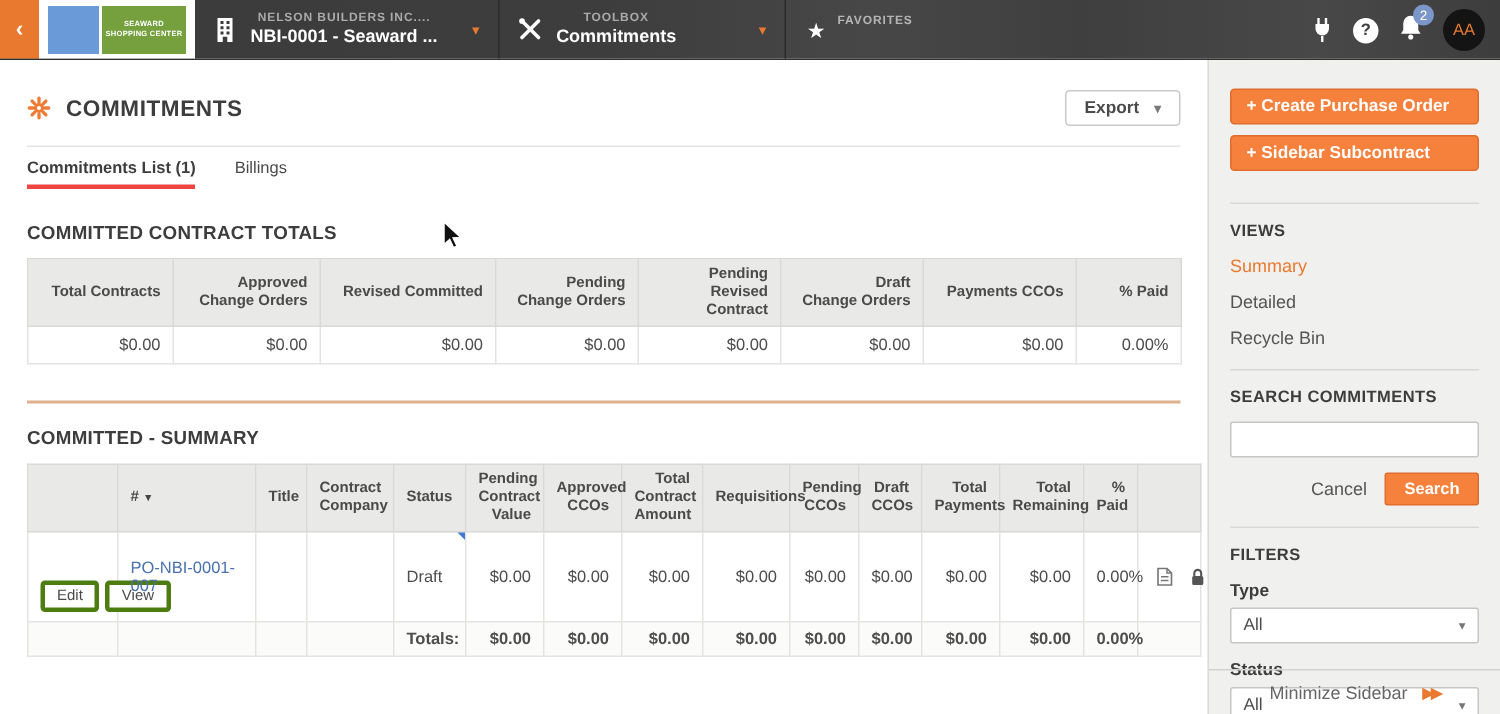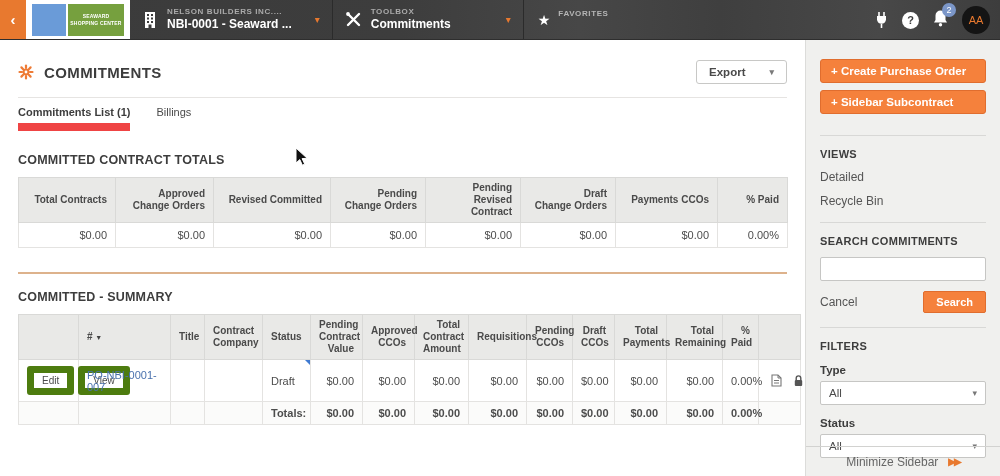--- a/index.html
+++ b/index.html
@@ -14,21 +14,21 @@
   .back-btn { width:26px; background:#e8792f; color:#fff; display:flex; align-items:center;
     justify-content:center; font-size:15px; font-weight:bold; cursor:pointer; }
   .logo-box { width:104px; background:#fff; display:flex; align-items:center; justify-content:center; }
   .logo { width:92px; height:32px; display:flex; }
   .logo-blue { width:36px; height:100%; background:#6a9bd8; border-right:2px solid #fff; }
   .logo-green { flex:1; height:100%; background:#76a03e; color:#fff; font-size:5px; font-weight:bold;
     display:flex; align-items:center; justify-content:center; text-align:center; line-height:1.25;
     letter-spacing:.2px; padding:2px; }
   .nav-sec { display:flex; align-items:center; padding:0 12px; gap:9px; position:relative; }
   .nav-divider { width:1px; background:#2b2b2b; margin:0; }
-  .nav-stack { display:flex; flex-direction:column; justify-content:center; line-height:1.25; }
+  .nav-stack { display:flex; flex-direction:column; justify-content:center; line-height:1.25;align-items:center; }
   .nav-small { font-size:8px; font-weight:bold; color:#aaa; letter-spacing:.6px; }
   .nav-big { font-size:12px; color:#fff; font-weight:bold; white-space:nowrap; }
   .nav-caret { color:#e8792f; font-size:10px; margin-left:14px; }
   .nav-caret.far { margin-left:46px; }
   .fav-sec { display:flex; align-items:flex-start; padding:0 14px; gap:8px; }
   .star-glyph { color:#fff; font-size:14px; align-self:center; }
   .fav-label { font-size:8px; font-weight:bold; color:#b5b5b5; letter-spacing:.6px; margin-top:9px; }
   .topbar-right { position:absolute; right:10px; top:0; height:40px; display:flex;
     align-items:center; gap:13px; }
   .help-circle { width:17px; height:17px; border-radius:50%; background:#fff; color:#3c3c3c;
@@ -38,44 +38,44 @@
     background:#7b96c8; color:#fff; font-size:9px; display:flex; align-items:center; justify-content:center; }
   .avatar { width:28px; height:28px; border-radius:50%; background:#141414; color:#e8792f;
     font-size:11px; font-weight:normal; display:flex; align-items:center; justify-content:center; cursor:pointer; }
 
   
   .main { position:absolute; left:0; top:40px; width:805px; height:436px; background:#fff;
     padding:16px 18px 0 18px; }
   .page-head { display:flex; align-items:center; justify-content:space-between; height:32px; }
   .page-title-wrap { display:flex; align-items:center; gap:10px; }
   .page-title { font-size:15px; font-weight:bold; color:#3d3d3d; letter-spacing:.4px; }
-  .export-btn { display:flex; align-items:center; gap:24px; background:#fff; border:1px solid #c8c8c6;
+  .export-btn { display:flex; align-items:center; gap:10px; background:#fff; border:1px solid #c8c8c6;
     border-radius:3px; padding:5px 12px; font-size:11.5px; font-weight:bold; color:#4a4a4a; cursor:pointer; }
   .export-caret { color:#7a7a7a; font-size:9px; }
 
   .tabs-row { border-top:1px solid #e6e4e2; margin-top:9px; padding-top:8px; display:flex; gap:26px; }
   .tab { font-size:11px; color:#4a4a4a; padding-bottom:5px; cursor:pointer; }
-  .tab.active { font-weight:bold; color:#3d3d3d; border-bottom:8px solid #ef4444; }
+  .tab.active { font-weight:bold; color:#3d3d3d; border-bottom:3px solid #ef4444; }
 
   .section-title { font-size:12.5px; font-weight:bold; color:#3d3d3d; letter-spacing:.2px; }
   .sec-1 { margin-top:22px; }
   .sec-2 { margin-top:16px; }
 
   .tbl { width:100%; border-collapse:collapse; table-layout:fixed; margin-top:10px; }
   .tbl th { background:#e9e9e7; font-size:10px; font-weight:bold; color:#4a4a4a; padding:4px 8px;
     border:1px solid #d9d9d7; white-space:pre-line; vertical-align:middle; line-height:1.2; }
   .tbl td { font-size:11px; color:#4d4d4d; padding:6px 8px; border:1px solid #e4e3e1;
     background:#fff; vertical-align:middle; }
   .num { text-align:right; }
   .txt { text-align:left; }
   .totals-row td { font-weight:bold; background:#fbfbfa; padding:5px 8px; }
   .totals-label { text-align:right; font-weight:bold; }
   .mini-btns { display:flex; gap:4px; }
   .mini-btn { font-size:10px; color:#4a4a4a; background:#fff; padding:2px 8px;
-    border:7px solid #4d7c0f; border-radius:3px; cursor:pointer; white-space:nowrap; }
+    border:3px solid #4d7c0f; border-radius:3px; cursor:pointer; white-space:nowrap;margin-top:26px; }
   .row-link { color:#4a72ae; text-decoration:none; font-size:11px; cursor:pointer; }
   .status-cell { position:relative; }
   .note-corner { position:absolute; top:0; right:0; width:0; height:0;
     border-top:5px solid #3f7ad1; border-left:5px solid transparent; }
   .icon-cell { text-align:center; white-space:nowrap; }
   .icon-cell svg { vertical-align:middle; margin:0 4px; cursor:pointer; }
 
   .tan-divider { border:none; border-top:2px solid #ddb28c; margin-top:24px; }
 
   
@@ -83,21 +83,21 @@
     background:#f0f0ee; border-left:1px solid #dcdcda; padding:19px 14px 0 14px; }
   .side-btn { width:100%; background:#f5813c; border:1px solid #e06d2e; border-radius:3px;
     color:#fff; font-size:11.5px; font-weight:bold; text-align:left; padding:5px 10px;
     margin-bottom:7px; cursor:pointer; font-family:"Liberation Sans", sans-serif; }
   .side-div { border:none; border-top:1px solid #d8d8d6; margin:14px 0 12px 0; }
   .side-head { font-size:11px; font-weight:bold; color:#3d3d3d; letter-spacing:.3px; }
   .side-link { font-size:12px; color:#555; margin-top:10px; cursor:pointer; }
   .side-link.active { color:#e8792f; }
   .search-input { width:100%; height:24px; border:1px solid #c6c6c4; border-radius:2px;
     margin-top:10px; padding:0 6px; font-size:11.5px; background:#fff; }
-  .search-actions { display:flex; justify-content:space-between; align-items:center; gap:12px; margin-top:10px; }
+  .search-actions { display:flex; justify-content:flex-end; align-items:center; gap:12px; margin-top:10px; }
   .cancel-link { font-size:12px; color:#555; cursor:pointer; }
   .search-btn { background:#f5813c; border:1px solid #e06d2e; border-radius:2px; color:#fff;
     font-size:11px; font-weight:bold; padding:4px 12px; cursor:pointer;
     font-family:"Liberation Sans", sans-serif; }
   .filter-label { font-size:11.5px; font-weight:bold; color:#3d3d3d; margin-top:12px; }
   .select { width:100%; height:24px; background:#fff; border:1px solid #c6c6c4; border-radius:2px;
     margin-top:5px; display:flex; align-items:center; justify-content:space-between;
     padding:0 8px; font-size:11.5px; color:#4a4a4a; cursor:pointer; }
   .select .caret { color:#777; font-size:9px; }
   .minimize-bar { position:absolute; bottom:0; left:0; width:100%; height:30px;
@@ -359,20 +359,21 @@
   </tbody>
     </table>
 </div>
 
 <div class="sidebar">
   <button class="side-btn">+ Create Purchase Order</button>
   <button class="side-btn">+ Sidebar Subcontract</button>
 
   <hr class="side-div">
   <div class="side-head">VIEWS</div>
+  <div class="side-link active">Summary</div>
   <div class="side-link">Detailed</div>
   <div class="side-link">Recycle Bin</div>
 
   <hr class="side-div">
   <div class="side-head">SEARCH COMMITMENTS</div>
   <input class="search-input" type="text" value="" style="">
   <div class="search-actions">
     <span class="cancel-link">Cancel</span>
     <button class="search-btn">Search</button>
   </div>

